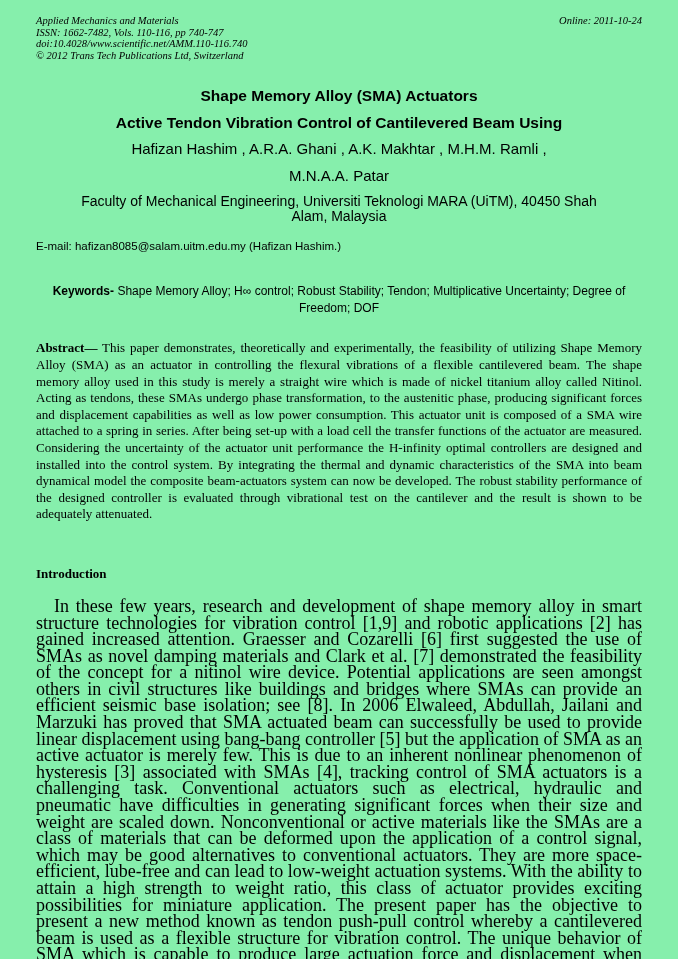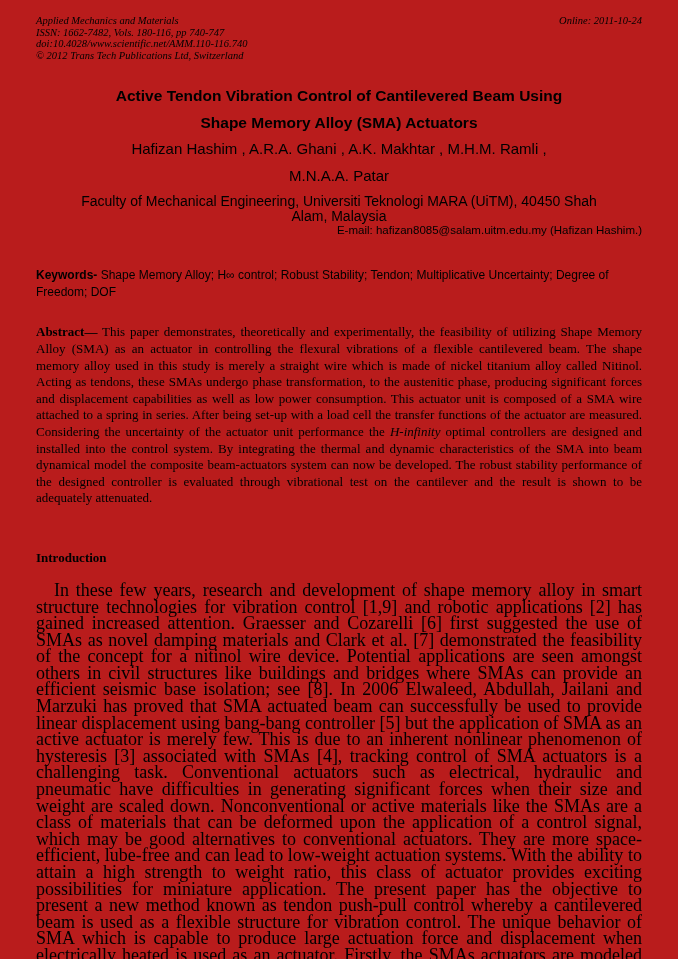--- a/index.html
+++ b/index.html
@@ -4,21 +4,21 @@
 <style>
   html, body {
     margin: 0;
     padding: 0;
     background: #ffffff;
   }
   .page {
     position: relative;
     width: 678px;
     height: 959px;
-    background: #b91c1c;
+    background: #86efac;
     color: #000000;
     overflow: hidden;
     box-sizing: border-box;
     padding: 15px 36px 0 36px;
     font-family: "Liberation Serif", serif;
   }
   
   .header-row {
     display: flex;
     justify-content: space-between;
@@ -49,45 +49,46 @@
   }
   .affiliation {
     margin: 5px auto 0 auto;
     max-width: 524px;
     text-align: center;
     font-family: "Liberation Sans", sans-serif;
     font-size: 14px;
     line-height: 14.5px;
   }
   .email-line {
-    text-align: right;
+    margin-top: 16px;
+    text-align: left;
     font-family: "Liberation Sans", sans-serif;
     font-size: 11.5px;
     line-height: 14px;
   }
 
   
   .keywords {
     margin-top: 30px;
     font-family: "Liberation Sans", sans-serif;
     font-size: 12px;
     line-height: 16.5px;
-    text-align: left;
+    text-align: center;
   }
   .keywords .kw-label { font-weight: bold; }
 
   
   .abstract {
     margin-top: 24px;
     font-size: 13px;
     line-height: 16.6px;
     text-align: justify;
   }
   .abstract .ab-label { font-weight: bold; }
-  .italic { font-style: italic; }
+  .italic { }
 
   
   .section-heading {
     margin-top: 42px;
     font-weight: bold;
     font-size: 13px;
     line-height: 17px;
   }
   .intro-para {
     margin-top: 16px;
@@ -98,30 +99,30 @@
   }
 </style>
 </head>
 <body>
 
 <div class="page">
 
   <div class="header-row">
     <div class="header-left">
       <div>Applied Mechanics and Materials</div>
-      <div>ISSN: 1662-7482, Vols. 180-116, pp 740-747</div>
+      <div>ISSN: 1662-7482, Vols. 110-116, pp 740-747</div>
       <div>doi:10.4028/www.scientific.net/AMM.110-116.740</div>
       <div>© 2012 Trans Tech Publications Ltd, Switzerland</div>
     </div>
     <div class="header-right">Online: 2011-10-24</div>
   </div>
 
   <div class="title-block">
+    <div>Shape Memory Alloy (SMA) Actuators</div>
     <div>Active Tendon Vibration Control of Cantilevered Beam Using</div>
-    <div>Shape Memory Alloy (SMA) Actuators</div>
   </div>
 
   <div class="authors-block">
     <div>Hafizan Hashim , A.R.A. Ghani , A.K. Makhtar , M.H.M. Ramli ,</div>
     <div>M.N.A.A. Patar</div>
   </div>
 
   <div class="affiliation">Faculty of Mechanical Engineering, Universiti Teknologi MARA (UiTM), 40450 Shah Alam, Malaysia</div>
 
   <div class="email-line">E-mail: hafizan8085@salam.uitm.edu.my (Hafizan Hashim.)</div>

